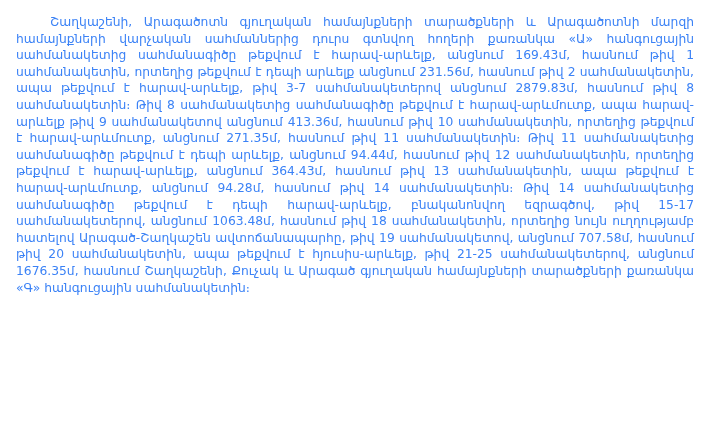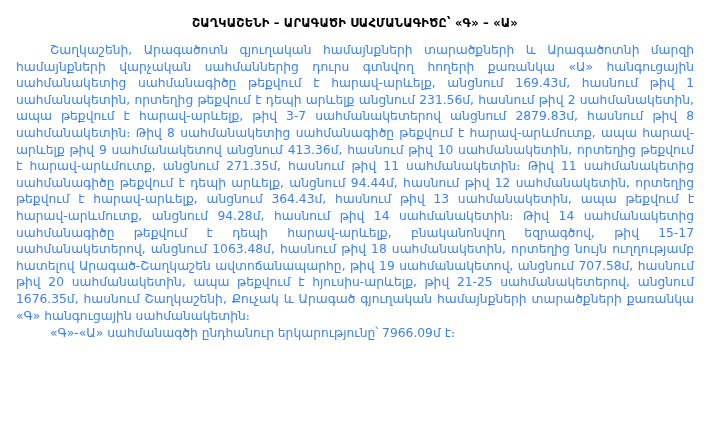--- a/index.html
+++ b/index.html
@@ -45,18 +45,16 @@
     text-indent: 34px;
   }
   .para + .para {
     margin-top: 1px;
   }
 </style>
 </head>
 <body>
 
 <div class="page">
-  <div class="doc-title">ՇԱՂԿԱՇԵՆԻ – ԱՐԱԳԱԾԻ ՍԱՀՄԱՆԱԳԻԾԸ՝ «Գ» – «Ա»</div>
   <div class="body-text">
     <p class="para">Շաղկաշենի, Արագածոտն գյուղական համայնքների տարածքների և Արագածոտնի մարզի համայնքների վարչական սահմաններից դուրս գտնվող հողերի քառանկա «Ա» հանգուցային սահմանակետից սահմանագիծը թեքվում է հարավ-արևելք, անցնում 169.43մ, հասնում թիվ 1 սահմանակետին, որտեղից թեքվում է դեպի արևելք անցնում 231.56մ, հասնում թիվ 2 սահմանակետին, ապա թեքվում է հարավ-արևելք, թիվ 3-7 սահմանակետերով անցնում 2879.83մ, հասնում թիվ 8 սահմանակետին։ Թիվ 8 սահմանակետից սահմանագիծը թեքվում է հարավ-արևմուտք, ապա հարավ-արևելք թիվ 9 սահմանակետով անցնում 413.36մ, հասնում թիվ 10 սահմանակետին, որտեղից թեքվում է հարավ-արևմուտք, անցնում 271.35մ, հասնում թիվ 11 սահմանակետին։ Թիվ 11 սահմանակետից սահմանագիծը թեքվում է դեպի արևելք, անցնում 94.44մ, հասնում թիվ 12 սահմանակետին, որտեղից թեքվում է հարավ-արևելք, անցնում 364.43մ, հասնում թիվ 13 սահմանակետին, ապա թեքվում է հարավ-արևմուտք, անցնում 94.28մ, հասնում թիվ 14 սահմանակետին։ Թիվ 14 սահմանակետից սահմանագիծը թեքվում է դեպի հարավ-արևելք, բնականոնվող եզրագծով, թիվ 15-17 սահմանակետերով, անցնում 1063.48մ, հասնում թիվ 18 սահմանակետին, որտեղից նույն ուղղությամբ հատելով Արագած-Շաղկաշեն ավտոճանապարհը, թիվ 19 սահմանակետով, անցնում 707.58մ, հասնում թիվ 20 սահմանակետին, ապա թեքվում է հյուսիս-արևելք, թիվ 21-25 սահմանակետերով, անցնում 1676.35մ, հասնում Շաղկաշենի, Քուչակ և Արագած գյուղական համայնքների տարածքների քառանկա «Գ» հանգուցային սահմանակետին։</p>
-    <p class="para">«Գ»-«Ա» սահմանագծի ընդհանուր երկարությունը՝ 7966.09մ է։</p>
   </div>
 </div>
 
 </body></html>

